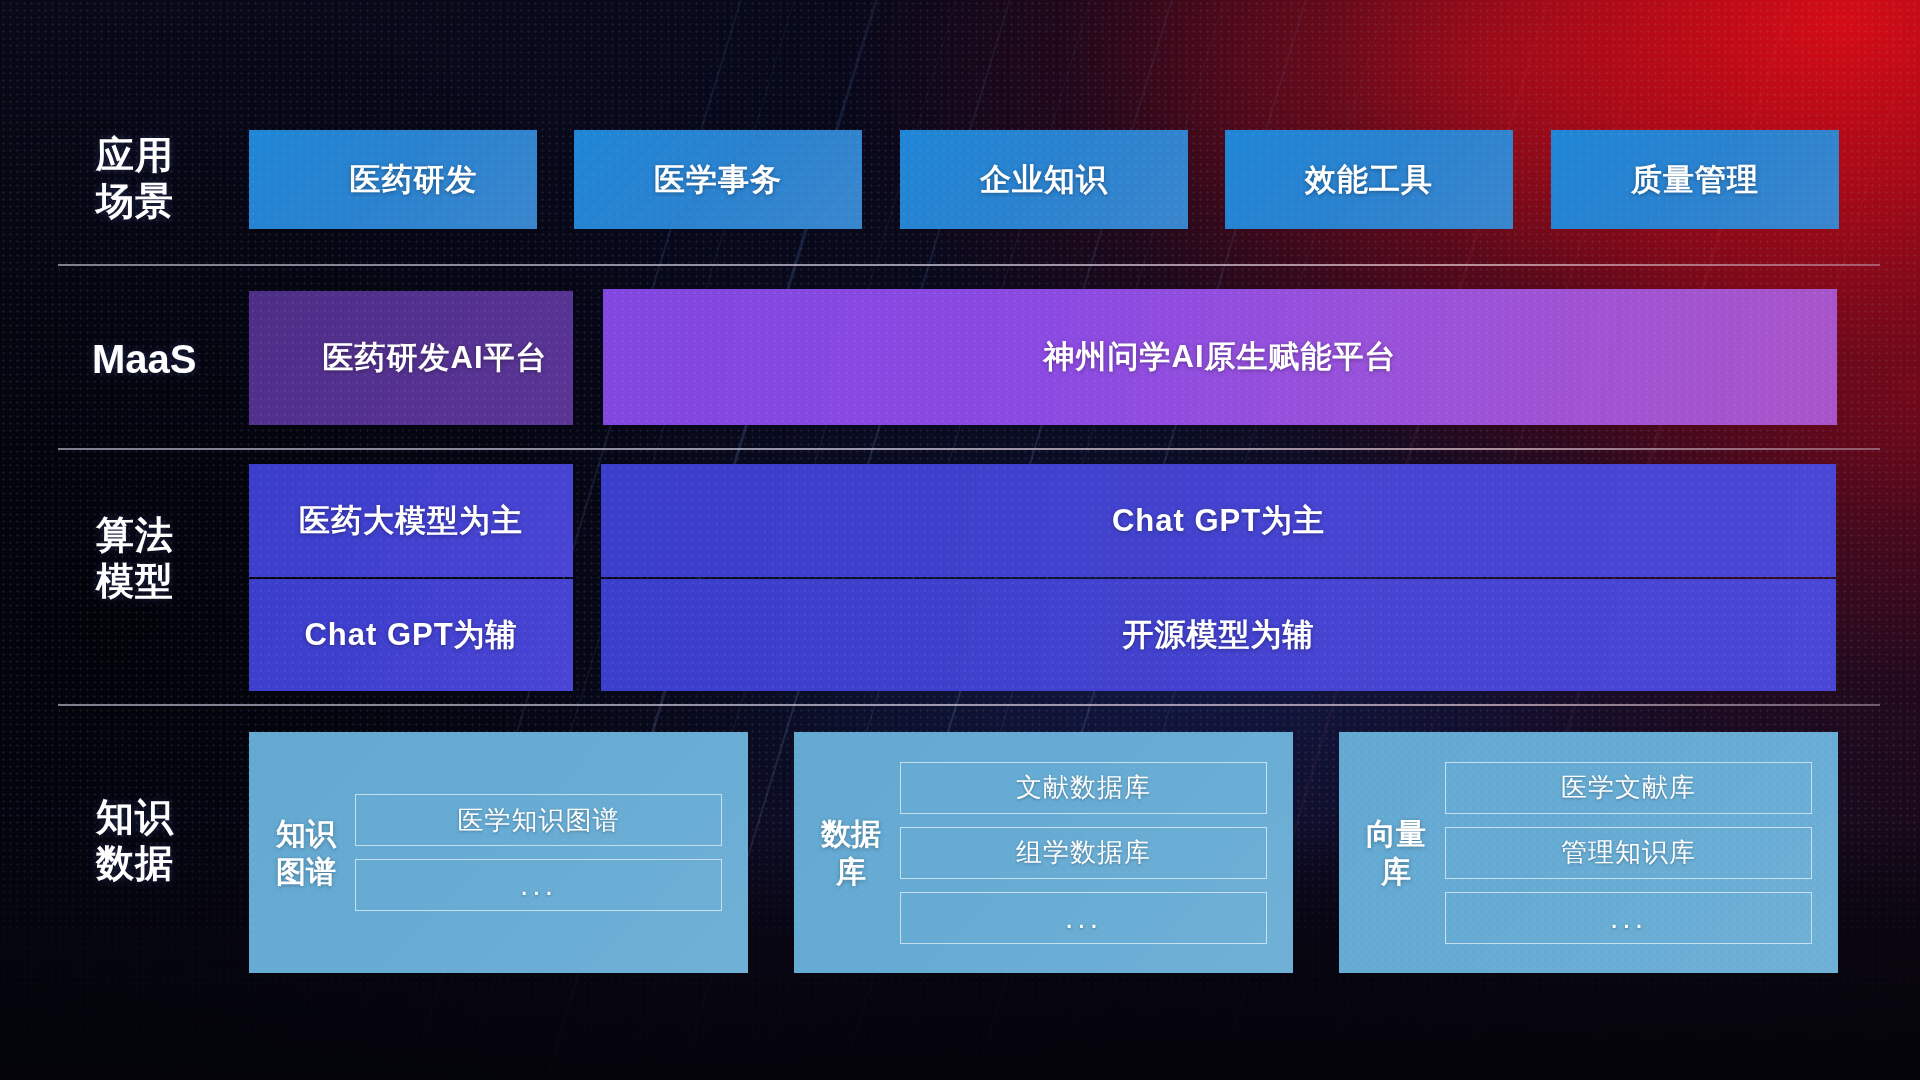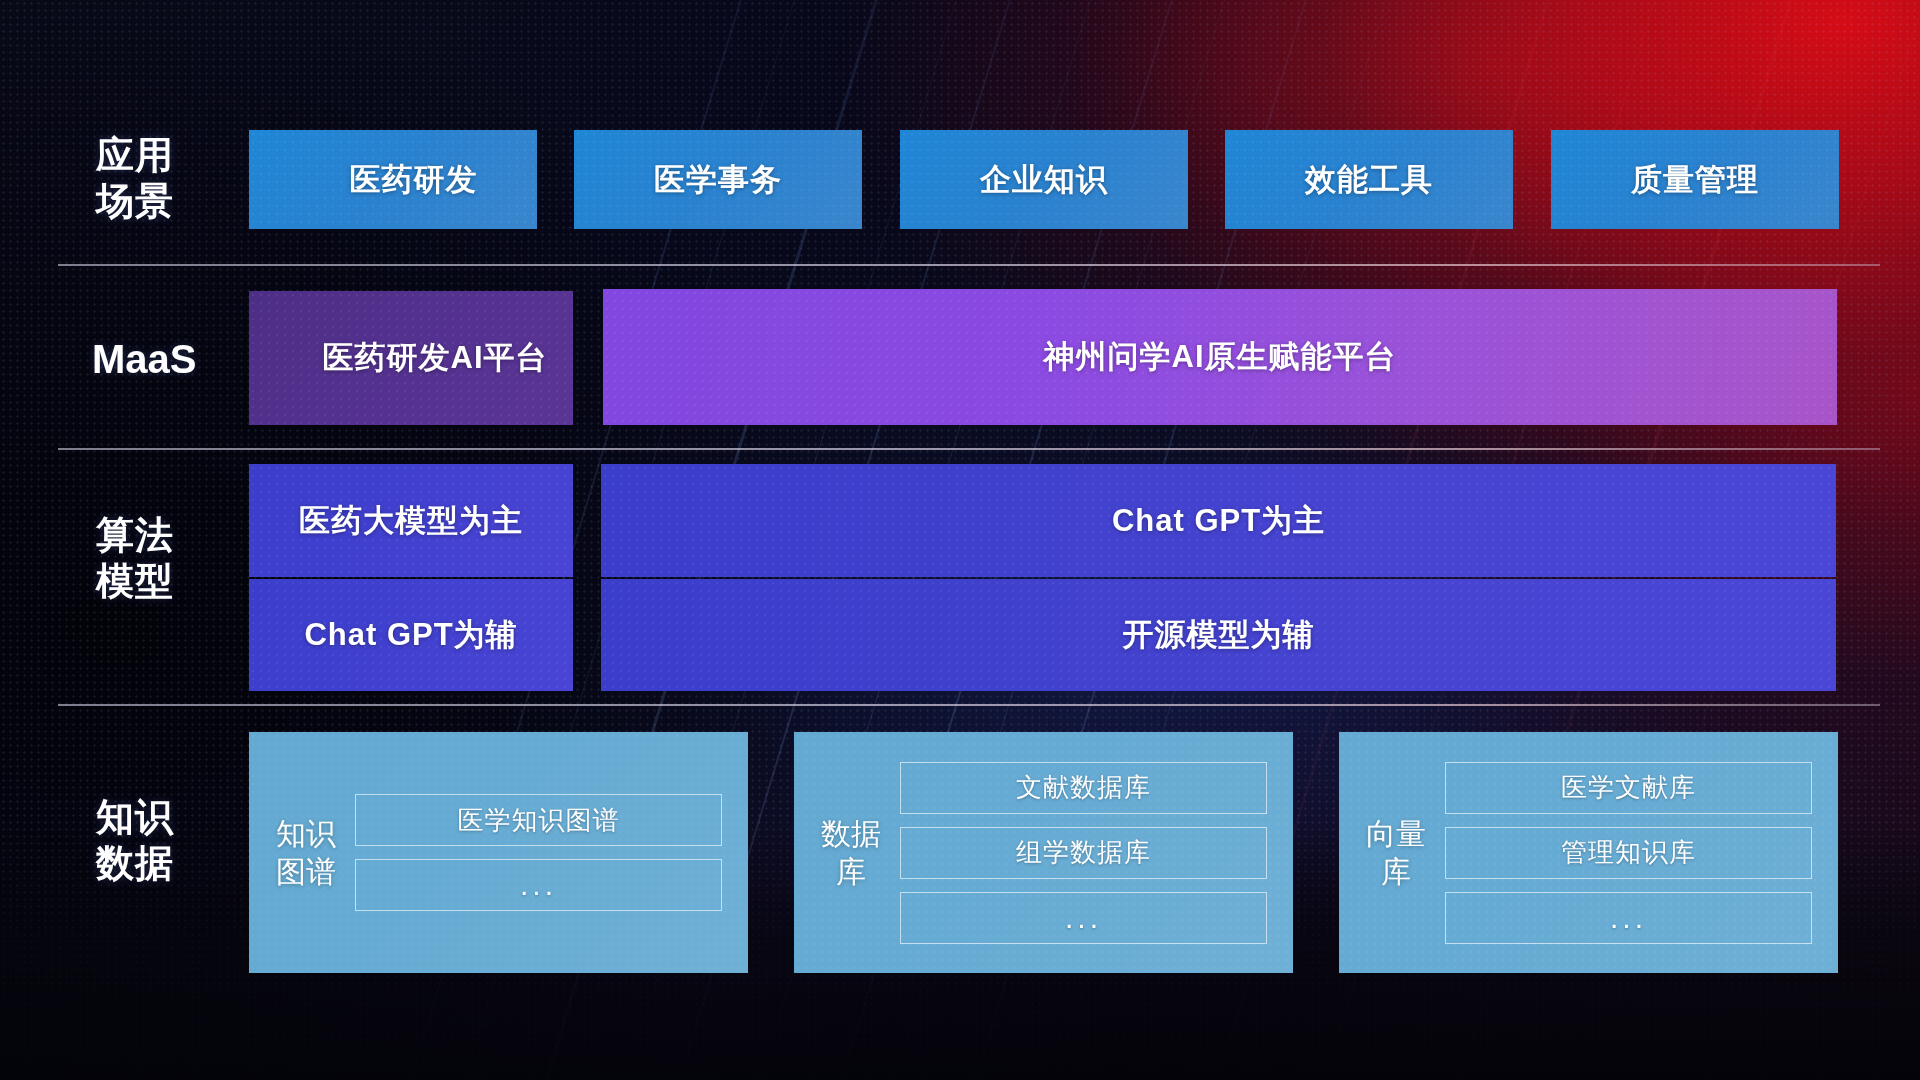--- a/index.html
+++ b/index.html
@@ -116,21 +116,21 @@
     display:flex; align-items:center;
     overflow:hidden;
   }
   .kgroup::after {
     content:""; position:absolute; inset:0;
     background-image:radial-gradient(rgba(255,255,255,.14) 1px, transparent 1.1px);
     background-size:8px 8px; opacity:.45; pointer-events:none;
   }
   .kgroup-label {
     position:relative; z-index:2;
-    color:#fff; font-weight:normal; font-size:30px; line-height:1.26;
+    color:#fff; font-weight:bold; font-size:30px; line-height:1.26;
     text-align:center; width:62px; flex:0 0 62px;
     margin-left:26px;
     writing-mode:horizontal-tb;
     text-shadow:0 1px 4px rgba(0,0,0,.3);
   }
   .kgroup-items {
     position:relative; z-index:2;
     flex:1; display:flex; flex-direction:column;
     gap:13px; padding:21px 26px 21px 18px;
   }

